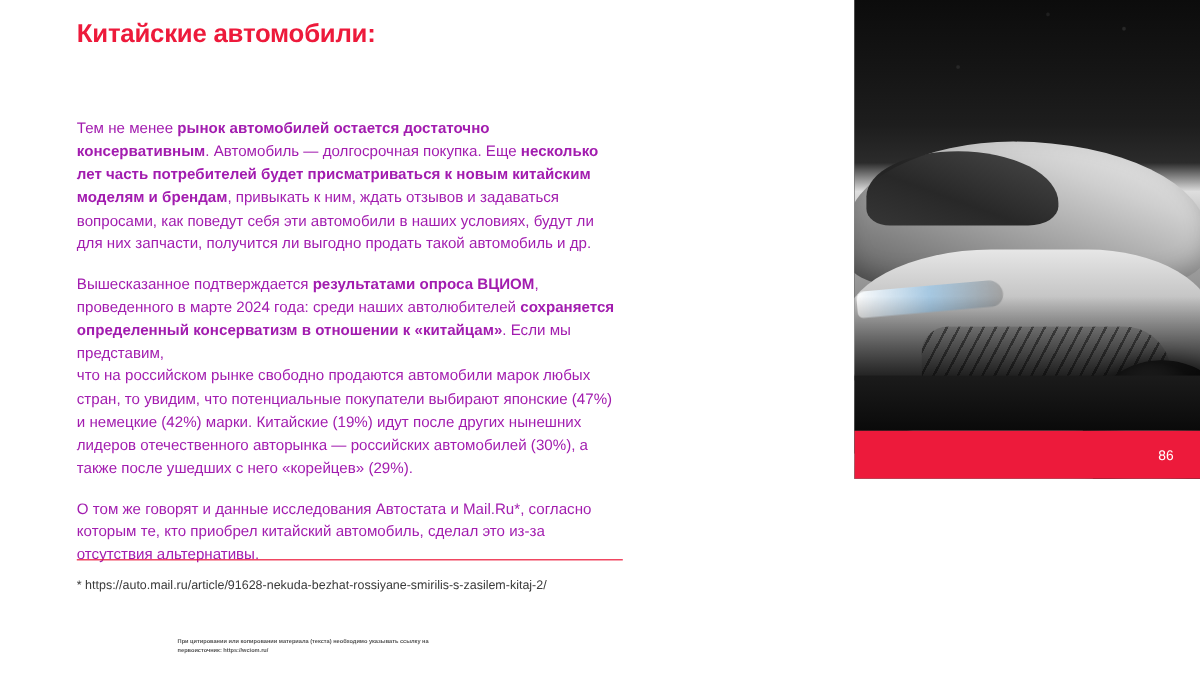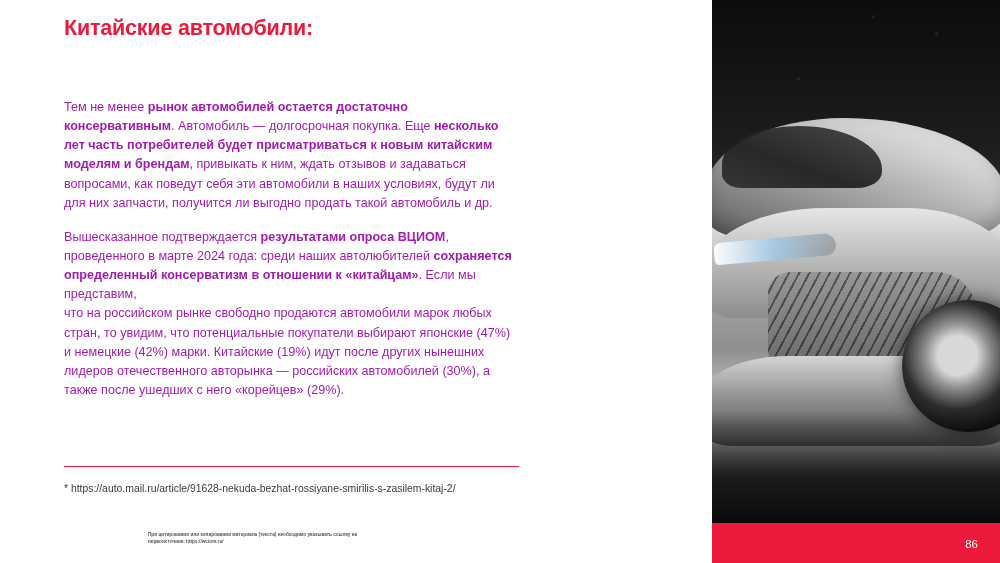--- a/index.html
+++ b/index.html
@@ -91,21 +91,21 @@
     font-size: 4.7px;
     color: #555555;
     line-height: 1.55;
     font-weight: bold;
   }
 
   
   .right {
     position: absolute;
     left: 712px; top: 0;
-    width: 288px; height: 563px;
+    width: 288px; height: 399px;
     overflow: hidden;
     background: #111111;
   }
   .photo {
     position: absolute;
     inset: 0;
     background:
       radial-gradient(circle at 78% 6%, rgba(255,255,255,0.10) 0 1px, transparent 2px),
       radial-gradient(circle at 30% 14%, rgba(255,255,255,0.08) 0 1px, transparent 2px),
       radial-gradient(circle at 56% 3%, rgba(255,255,255,0.07) 0 1px, transparent 2px),
@@ -204,20 +204,21 @@
 
   <div class="left">
 
     <div class="title">
       <span class="title-line1">Китайские автомобили:</span>
     </div>
 
     <div class="body">
       <p>Тем не менее <b>рынок автомобилей остается достаточно консервативным</b>. Автомобиль — долгосрочная покупка. Еще <b>несколько лет часть потребителей будет присматриваться к новым китайским моделям и брендам</b>, привыкать к ним, ждать отзывов и задаваться вопросами, как поведут себя эти автомобили в наших условиях, будут ли для них запчасти, получится ли выгодно продать такой автомобиль и др.</p>
       <p>Вышесказанное подтверждается <b>результатами опроса ВЦИОМ</b>, проведенного в марте 2024 года: среди наших автолюбителей <b>сохраняется определенный консерватизм в отношении к «китайцам»</b>. Если мы представим,<br>что на российском рынке свободно продаются автомобили марок любых стран, то увидим, что потенциальные покупатели выбирают японские (47%) и немецкие (42%) марки. Китайские (19%) идут после других нынешних лидеров отечественного авторынка — российских автомобилей (30%), а также после ушедших с него «корейцев» (29%).</p>
+      <p>О том же говорят и данные исследования Автостата и Mail.Ru*, согласно которым те, кто приобрел китайский автомобиль, сделал это из-за отсутствия альтернативы.</p>
     </div>
 
     <div class="rule"></div>
 
     <div class="footnote">* https://auto.mail.ru/article/91628-nekuda-bezhat-rossiyane-smirilis-s-zasilem-kitaj-2/</div>
 
     <div class="logo">
       <div class="logo-main">ВЦИОМ</div>
       <div class="logo-sub">КОНСАЛТИНГ</div>
     </div>

